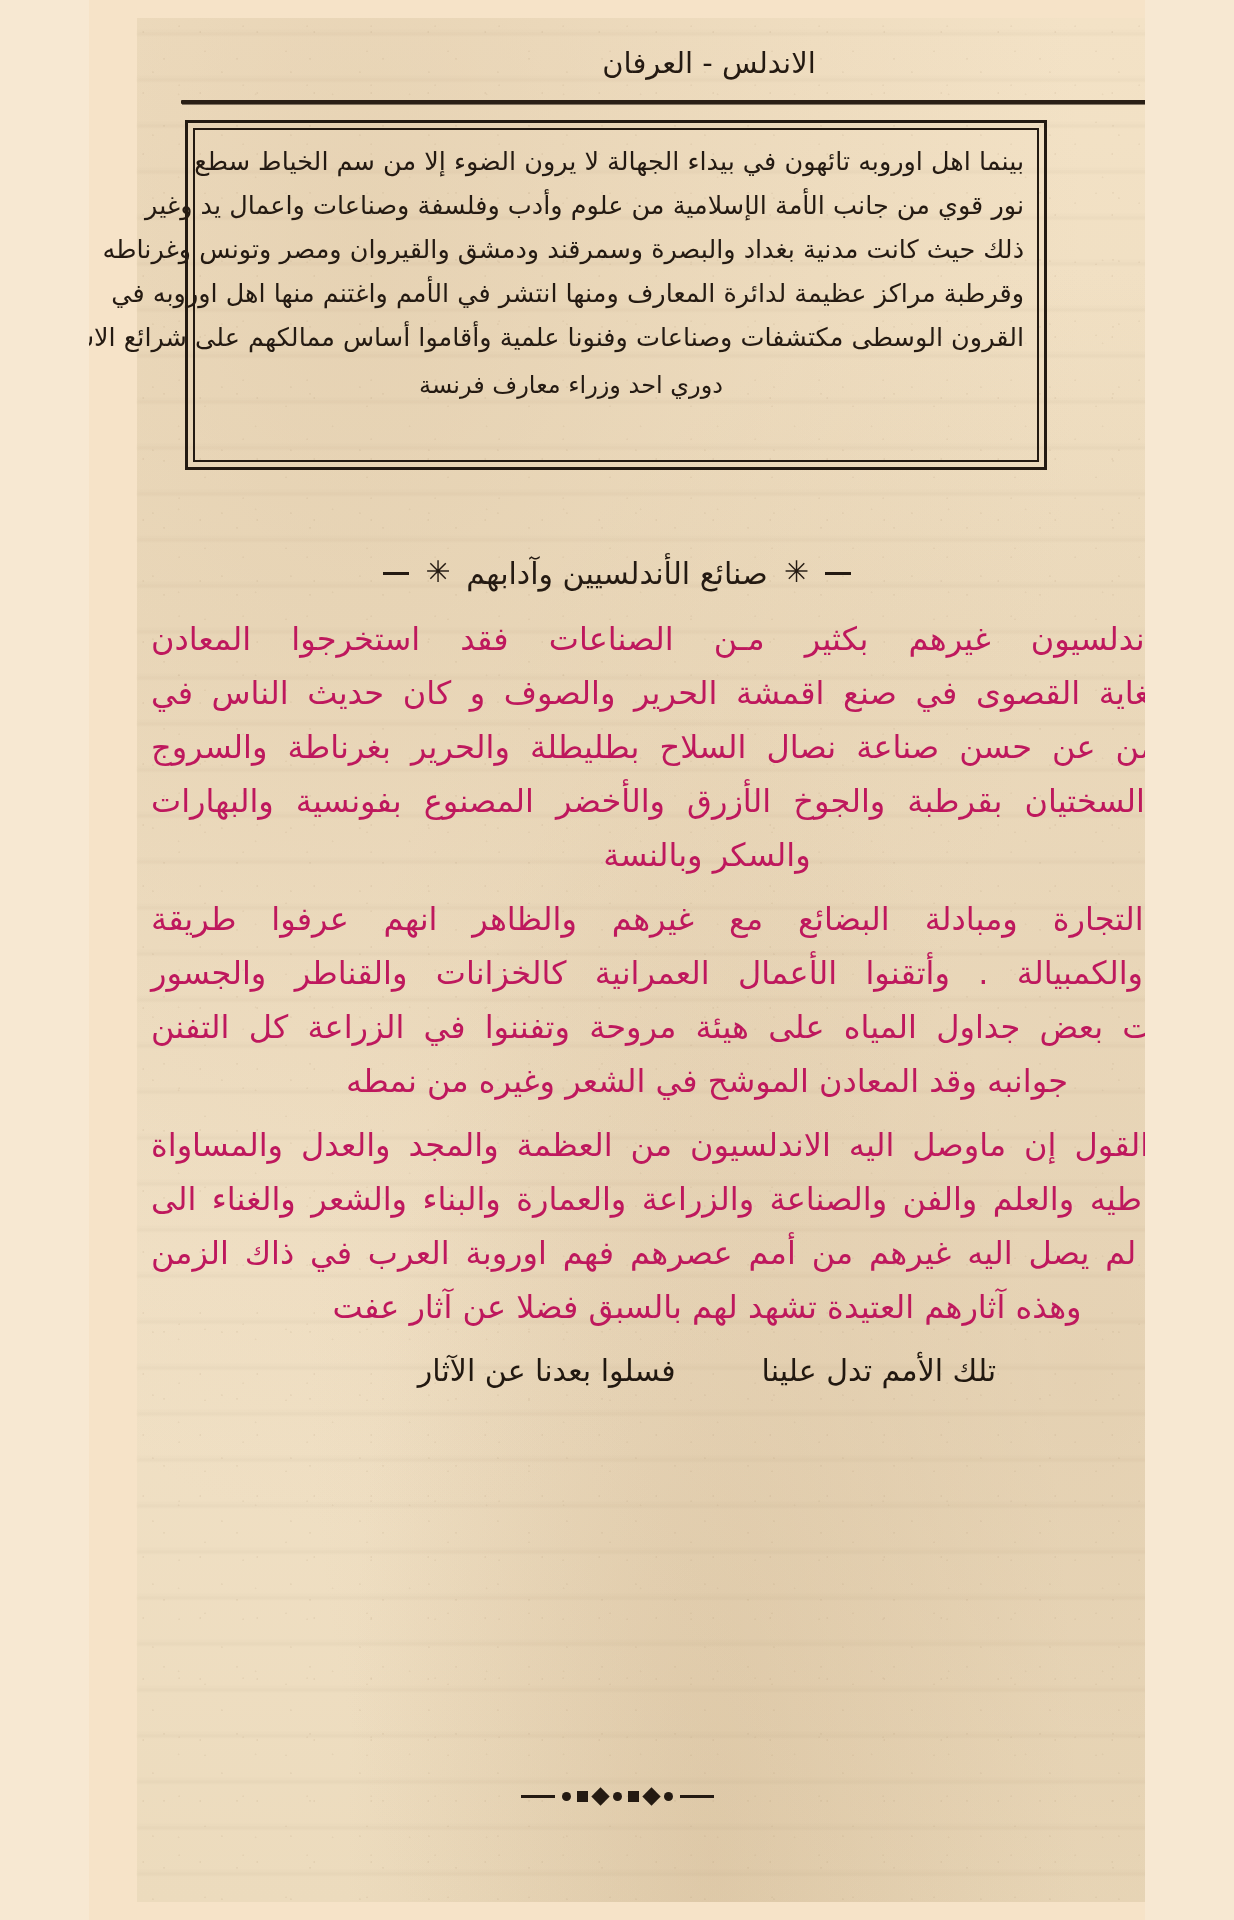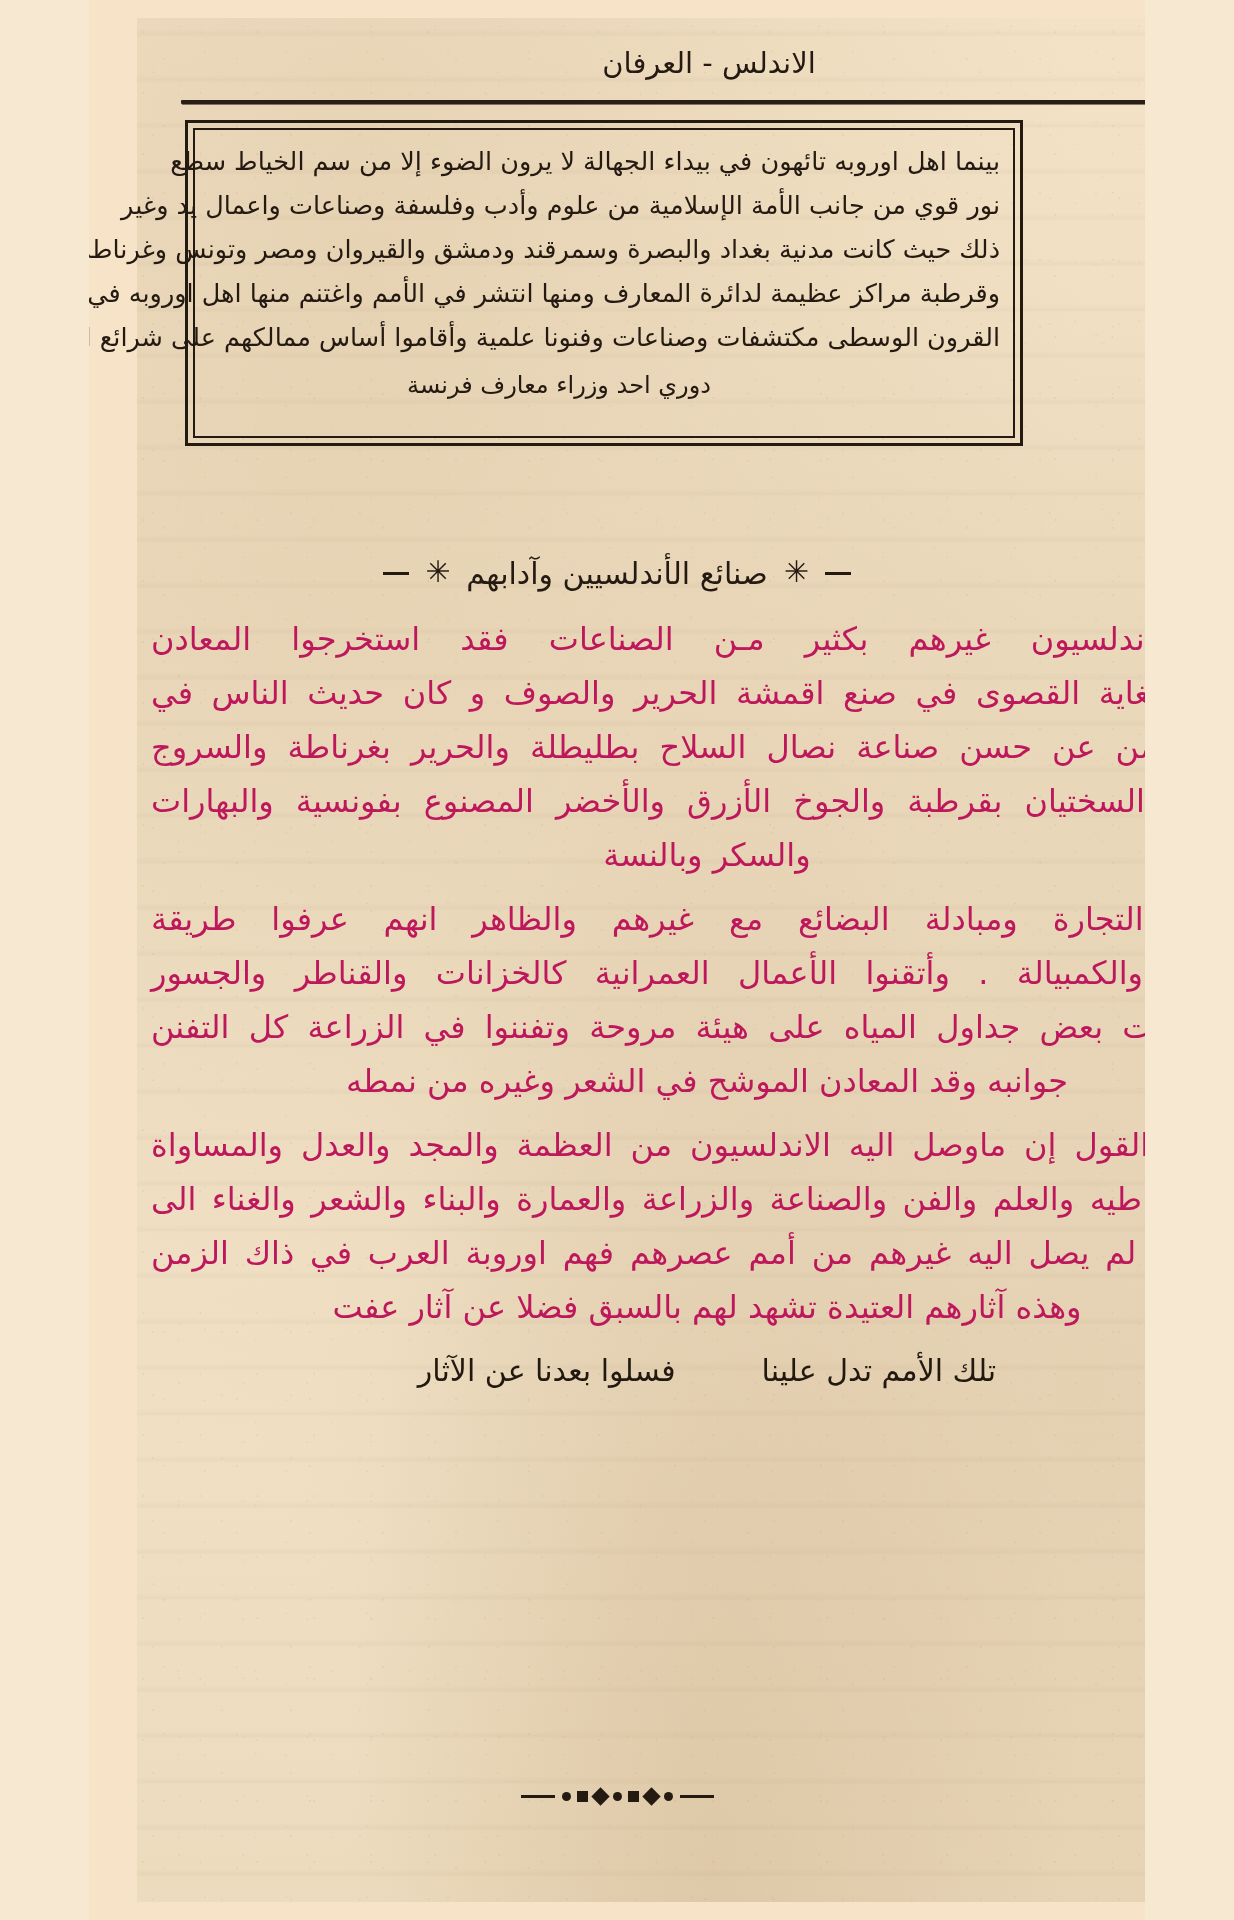--- a/index.html
+++ b/index.html
@@ -101,21 +101,21 @@
   }
 
   
   .quotebox {
     position: absolute;
     left: 96px;
     top: 120px;
     width: 832px;
     height: 320px;
     border: 3px solid #231a12;
-    padding: 0;
+    padding: 12px;
     background: transparent;
   }
   .quotebox::before {
     content: "";
     position: absolute;
     inset: 5px;
     border: 2px solid #231a12;
     pointer-events: none;
   }
   .quote-inner {

